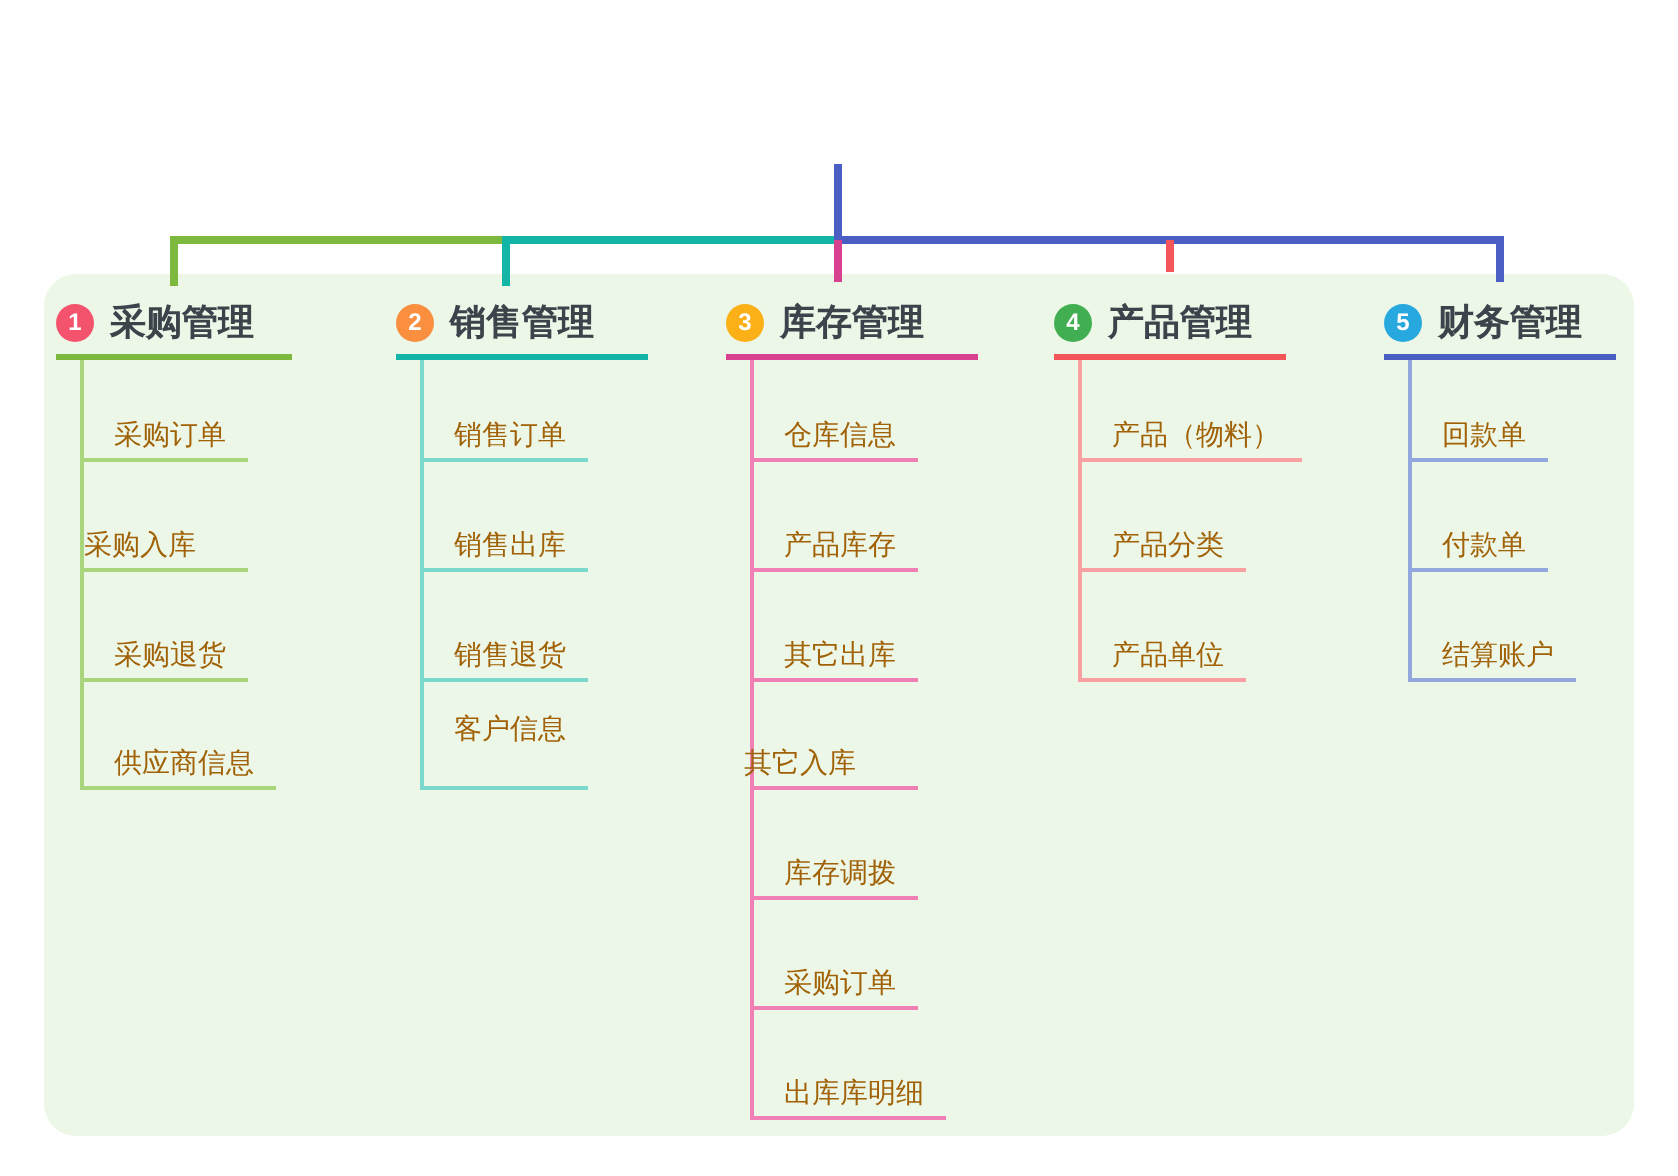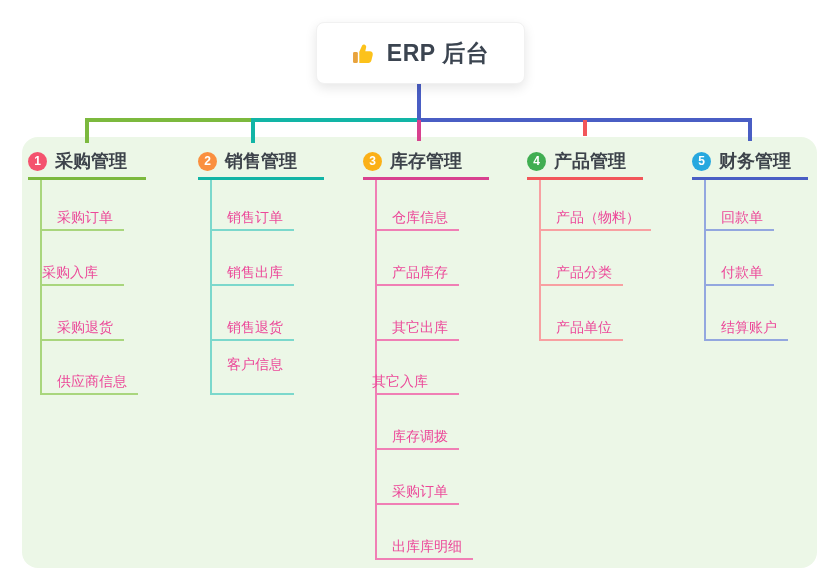--- a/index.html
+++ b/index.html
@@ -8,47 +8,38 @@
   .panel{position:absolute;left:22px;top:137px;width:795px;height:431px;background:#ECF7E7;border-radius:16px;}
   .line{position:absolute;}
   .root-card{position:absolute;left:316px;top:22px;width:207px;height:60px;background:#fff;border:1px solid #f1f1f1;
     border-radius:8px;box-shadow:0 4px 12px rgba(0,0,0,.10);display:flex;align-items:center;justify-content:center;gap:10px;}
   .root-label{font-size:23px;font-weight:600;color:#3B4450;letter-spacing:.5px;}
   .thumb{display:flex;align-items:center;}
   .bhead{position:absolute;height:22px;display:flex;align-items:center;gap:8px;white-space:nowrap;cursor:default;}
   .badge{width:19px;height:19px;border-radius:50%;color:#fff;font-size:12px;font-weight:bold;
     display:flex;align-items:center;justify-content:center;flex:0 0 auto;}
   .btitle{font-size:18px;font-weight:600;color:#3D434B;}
-  .child-label{position:absolute;font-size:14px;color:#ec4899;white-space:nowrap;line-height:20px;}
+  .child-label{position:absolute;font-size:14px;color:#a16207;white-space:nowrap;line-height:20px;}
 </style>
 </head>
 <body>
 
 <div class="stage">
   <div class="panel"></div>
   <div id="connectors">
       <div class="line" style="left: 417px; top: 82px; width: 4px; height: 40px; background: rgb(74, 94, 196);"></div>
       <div class="line" style="left: 85px; top: 118px; width: 168px; height: 4px; background: rgb(124, 185, 62);"></div>
       <div class="line" style="left: 251px; top: 118px; width: 168px; height: 4px; background: rgb(18, 181, 166);"></div>
       <div class="line" style="left: 417px; top: 118px; width: 335px; height: 4px; background: rgb(74, 94, 196);"></div>
       <div class="line" style="left: 85px; top: 120px; width: 4px; height: 23px; background: rgb(124, 185, 62);"></div>
       <div class="line" style="left: 251px; top: 120px; width: 4px; height: 23px; background: rgb(18, 181, 166);"></div>
       <div class="line" style="left: 417px; top: 120px; width: 4px; height: 21px; background: rgb(216, 65, 143);"></div>
       <div class="line" style="left: 583px; top: 120px; width: 4px; height: 16px; background: rgb(242, 86, 90);"></div>
       <div class="line" style="left: 748px; top: 120px; width: 4px; height: 21px; background: rgb(74, 94, 196);"></div>
     </div>
-  <div class="root-card">
-    <span class="thumb">
-      <svg width="25" height="25" viewBox="0 0 24 24">
-        <rect x="1" y="10.5" width="4.6" height="10.5" rx="1.2" fill="#E8A33D"></rect>
-        <path d="M7 21h8.7c1.4 0 2.6-.95 2.9-2.3l1.3-5.3c.45-1.8-.9-3.5-2.75-3.5h-4.4l.85-3.8c.25-1.1-.35-2.2-1.35-2.6-.95-.4-2.05 0-2.55.9L7 10.4z" fill="#FCC21B"></path>
-      </svg>
-    </span>
-    <span class="root-label">ERP 后台</span>
-  </div>
   <div id="branches">
       <div class="bhead" style="left: 28px; top: 150px;">
         <div class="badge" style="background: rgb(244, 83, 110);">1</div>
         <div class="btitle">采购管理</div>
       </div>
       <div class="line" style="left: 28px; top: 177px; width: 118px; height: 3px; background: rgb(124, 185, 62);"></div>
       <div class="line" style="left: 40px; top: 180px; width: 2px; height: 215.4px; background: rgb(169, 214, 125);"></div>
       <div class="child-label" style="left: 57px; top: 207px;">采购订单</div>
       <div class="line" style="left: 40px; top: 229px; width: 84px; height: 2px; background: rgb(169, 214, 125);"></div>
       <div class="child-label" style="left: 42px; top: 261.8px;">采购入库</div>

